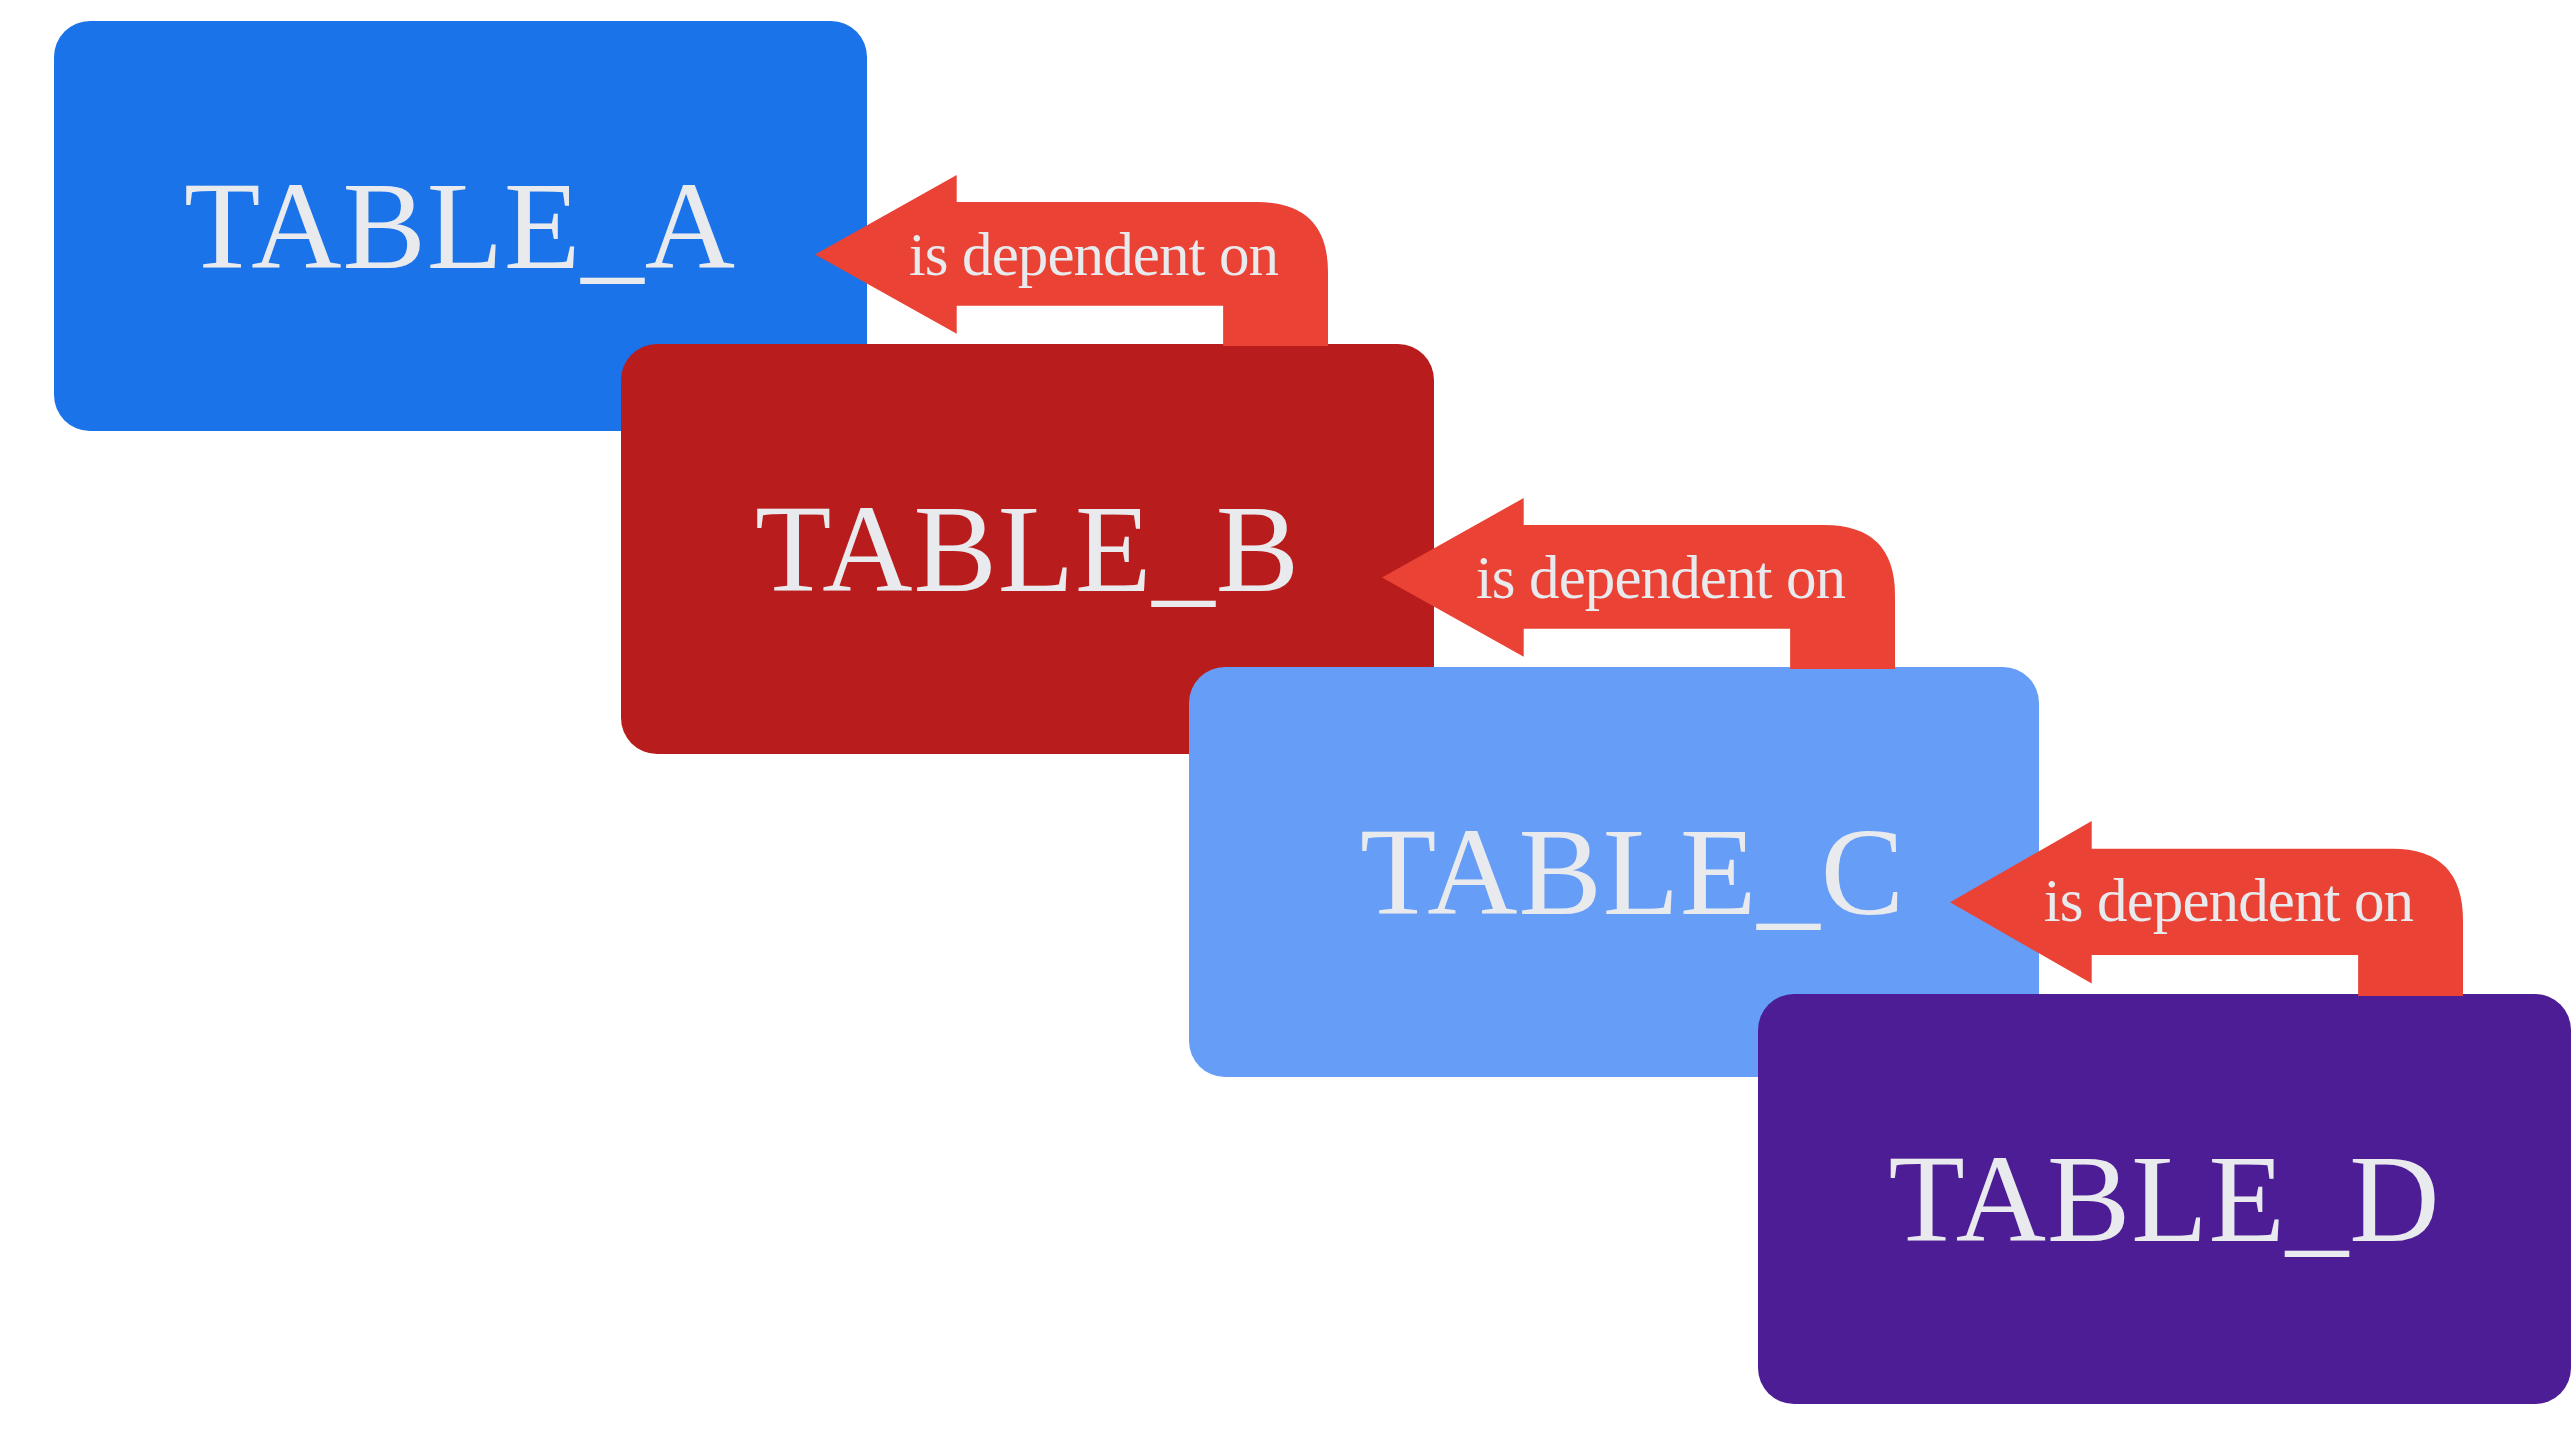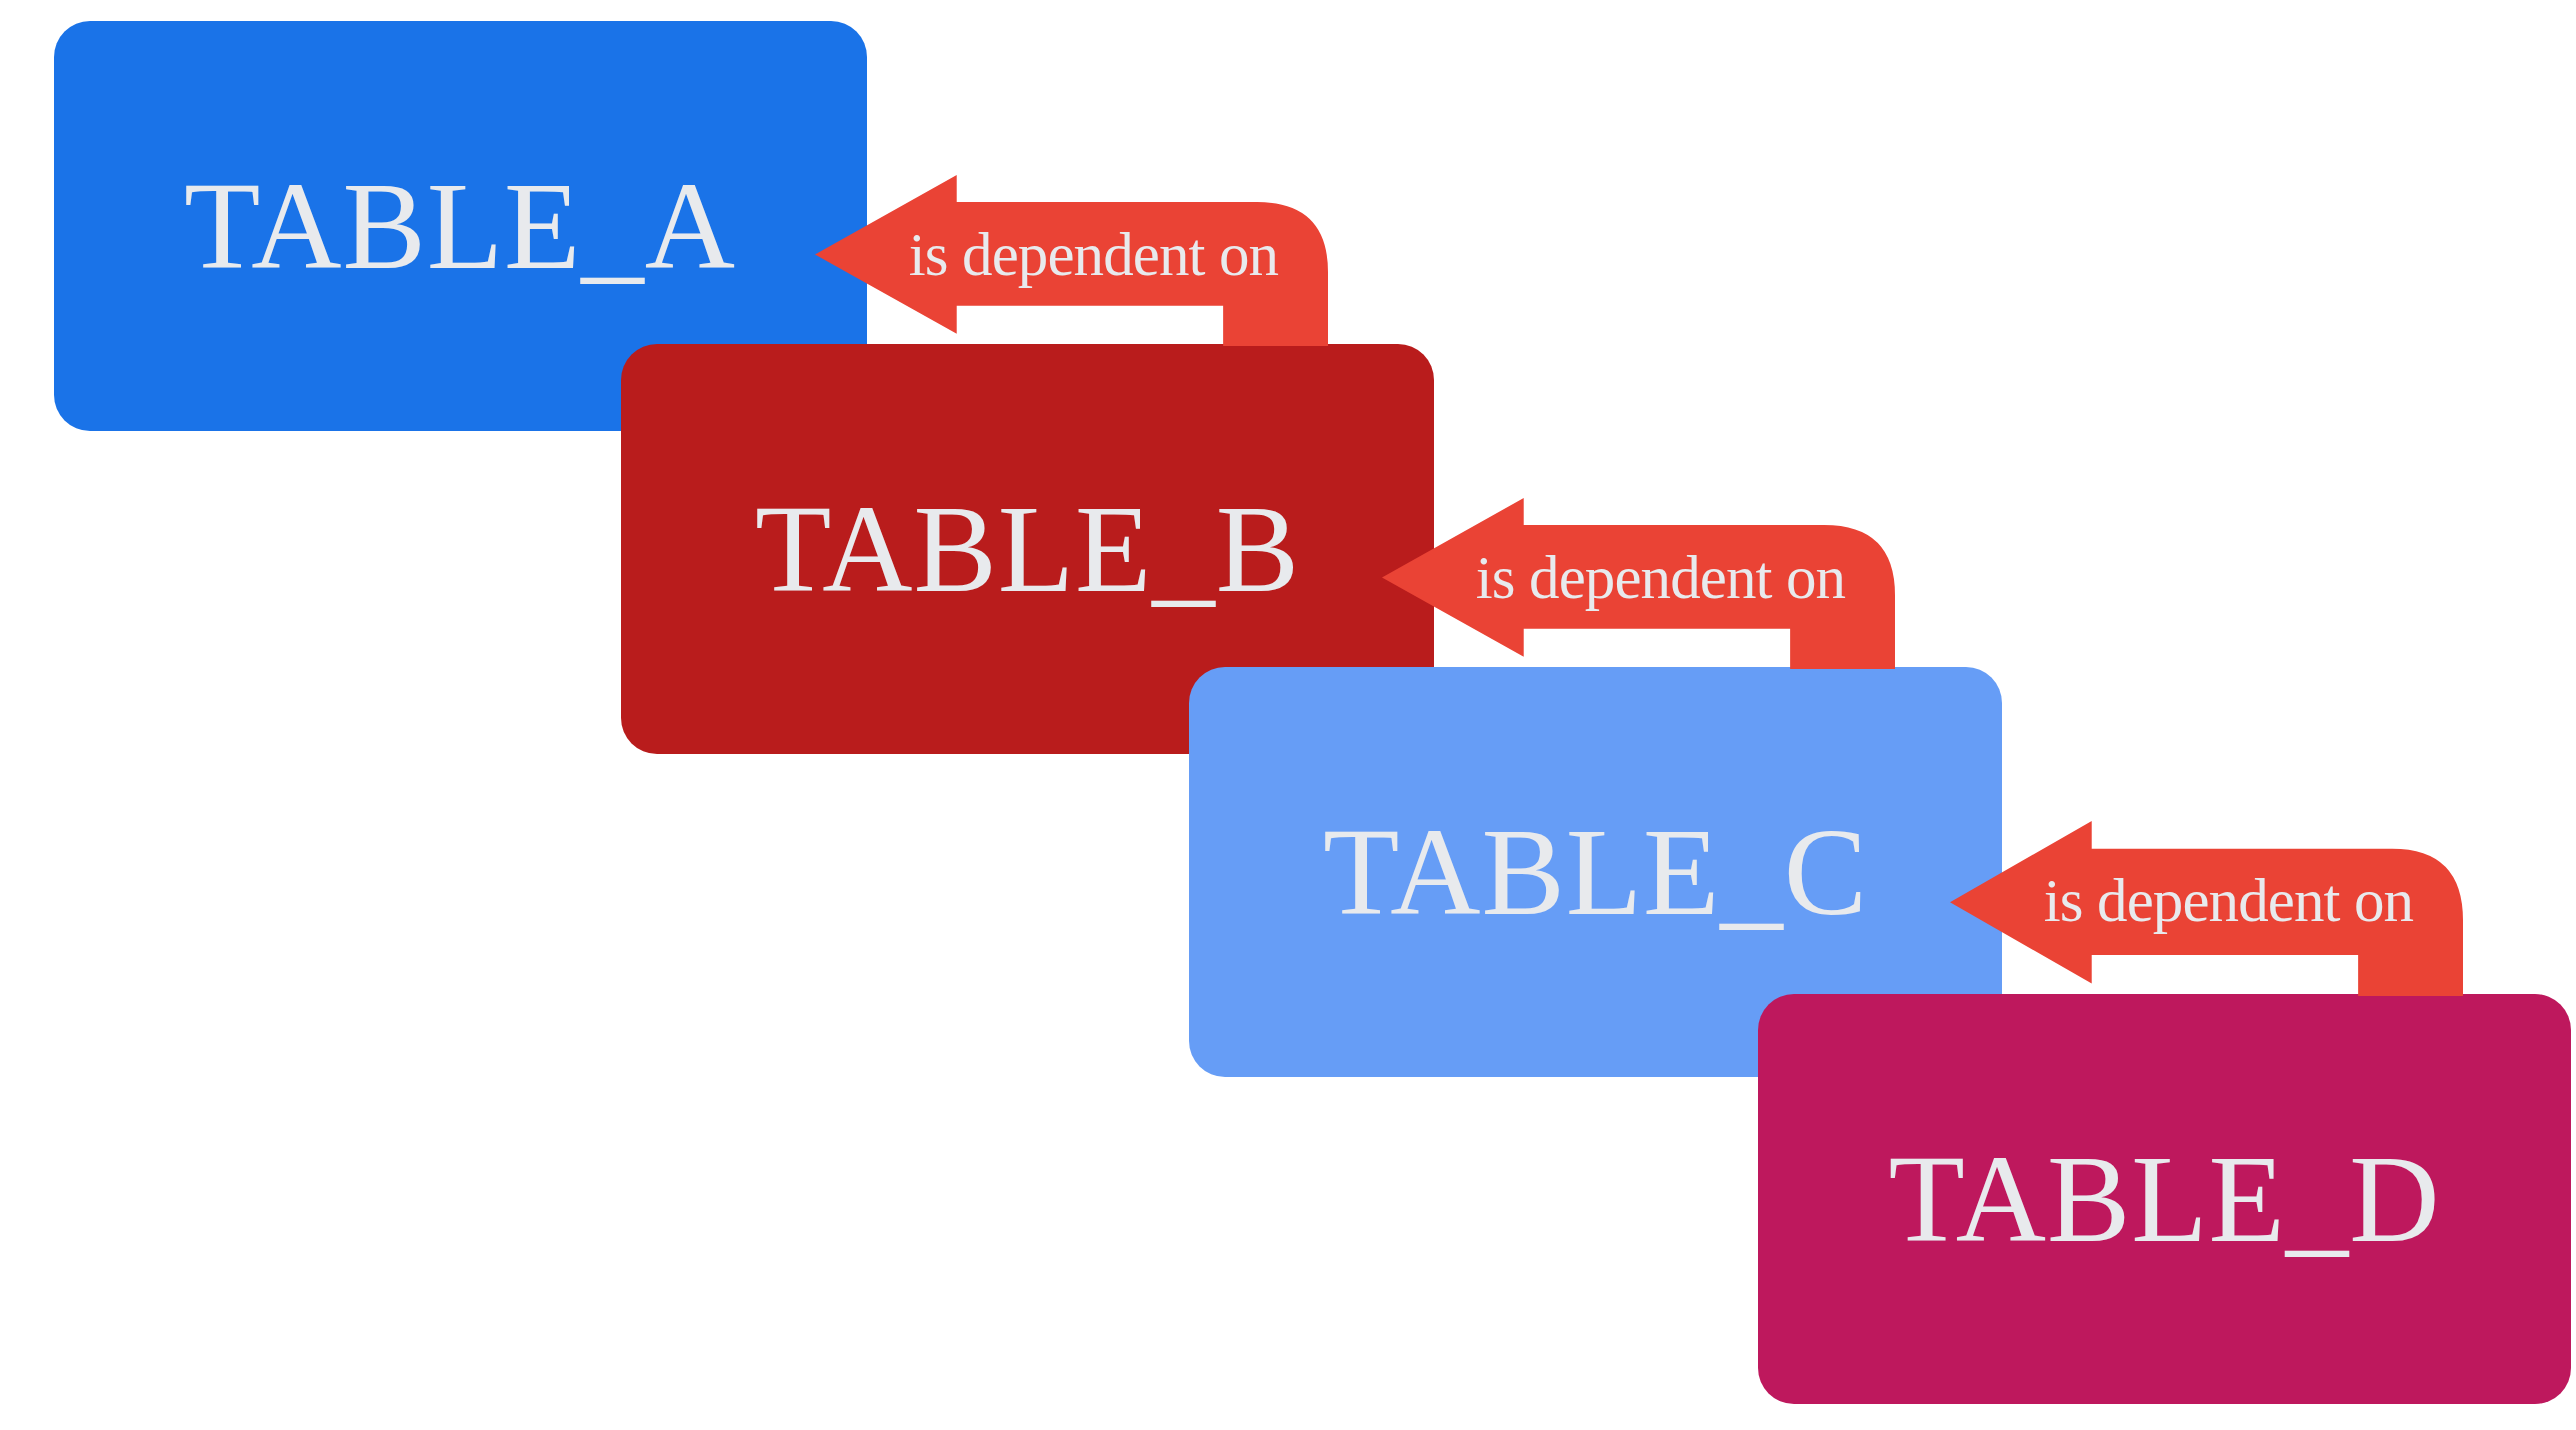--- a/index.html
+++ b/index.html
@@ -27,21 +27,21 @@
   }
   .table-label {
     font-size: 125px;
     font-weight: 300;
     letter-spacing: 0.9px;
     line-height: 1;
     user-select: none;
   }
   .box-a { left: 25.5px;   top: 21px;   z-index: 10; }
   .box-b { left: 593px;  top: 344px;  z-index: 20; }
-  .box-c { left: 1161px; top: 667px;  z-index: 30; }
+  .box-c { left: 1161px; top: 667px;  z-index: 30; padding-left: 37px; }
   .box-d { left: 1730px; top: 994px; z-index: 40; }
 
   .arrow {
     position: absolute;
     width: 513px;
     z-index: 50;
   }
   .arrow-1 { left: 787px;  top: 175px; height: 171px; }
   .arrow-2 { left: 1354px; top: 498px; height: 171px; }
   .arrow-3 { left: 1922px; top: 821px; height: 175px; }
@@ -78,21 +78,21 @@
   </div>
 
   <div class="table-box box-b" style="background: #b91c1c;">
     <span class="table-label" style="color: rgb(232, 234, 237);">TABLE_B</span>
   </div>
 
   <div class="table-box box-c" style="background: rgb(102, 157, 246);">
     <span class="table-label" style="color: rgb(232, 234, 237);">TABLE_C</span>
   </div>
 
-  <div class="table-box box-d" style="background: #be185d;">
+  <div class="table-box box-d" style="background: #4c1d95;">
     <span class="table-label" style="color: rgb(232, 234, 237);">TABLE_D</span>
   </div>
 
   <div class="arrow arrow-1">
     <svg viewBox="0 0 543 183" preserveAspectRatio="none" aria-hidden="true">
       <path d="M 0 85 L 150 0 L 150 29 L 468 29 Q 543 29 543 104 L 543 183 L 432 183 L 432 140 L 150 140 L 150 170 Z" style="fill: rgb(234, 67, 53);"></path>
     </svg>
     <span class="arrow-label" style="color: rgb(232, 234, 237);">is dependent on</span>
   </div>
 

